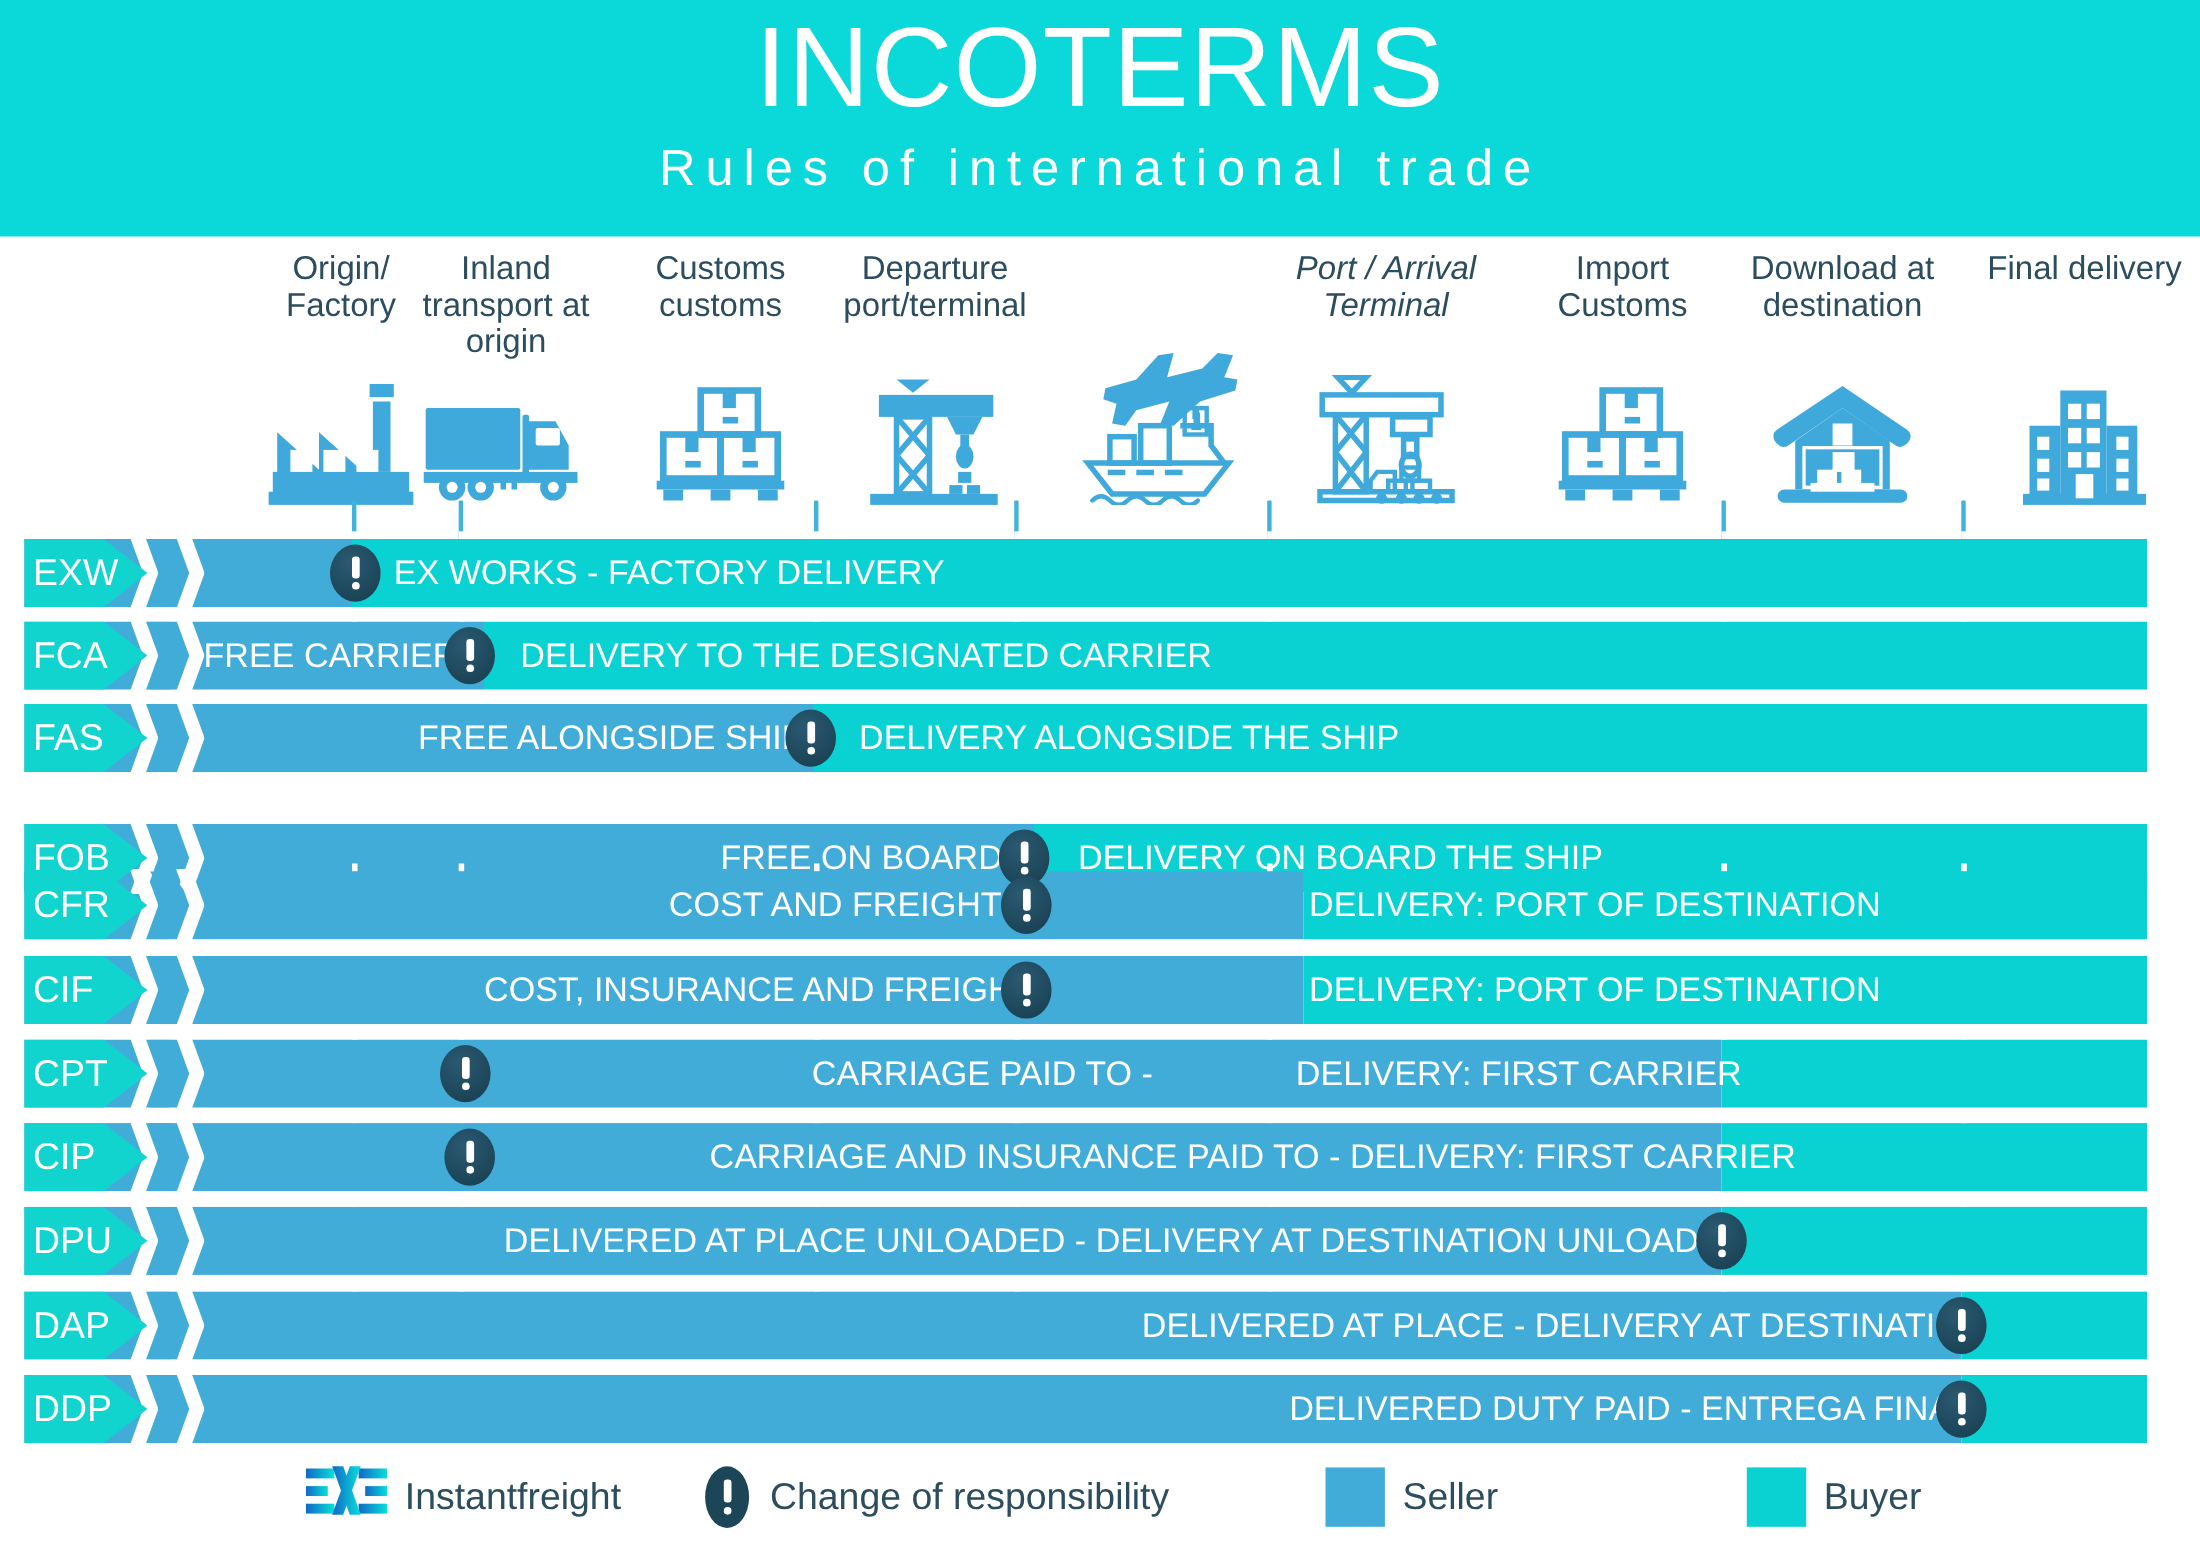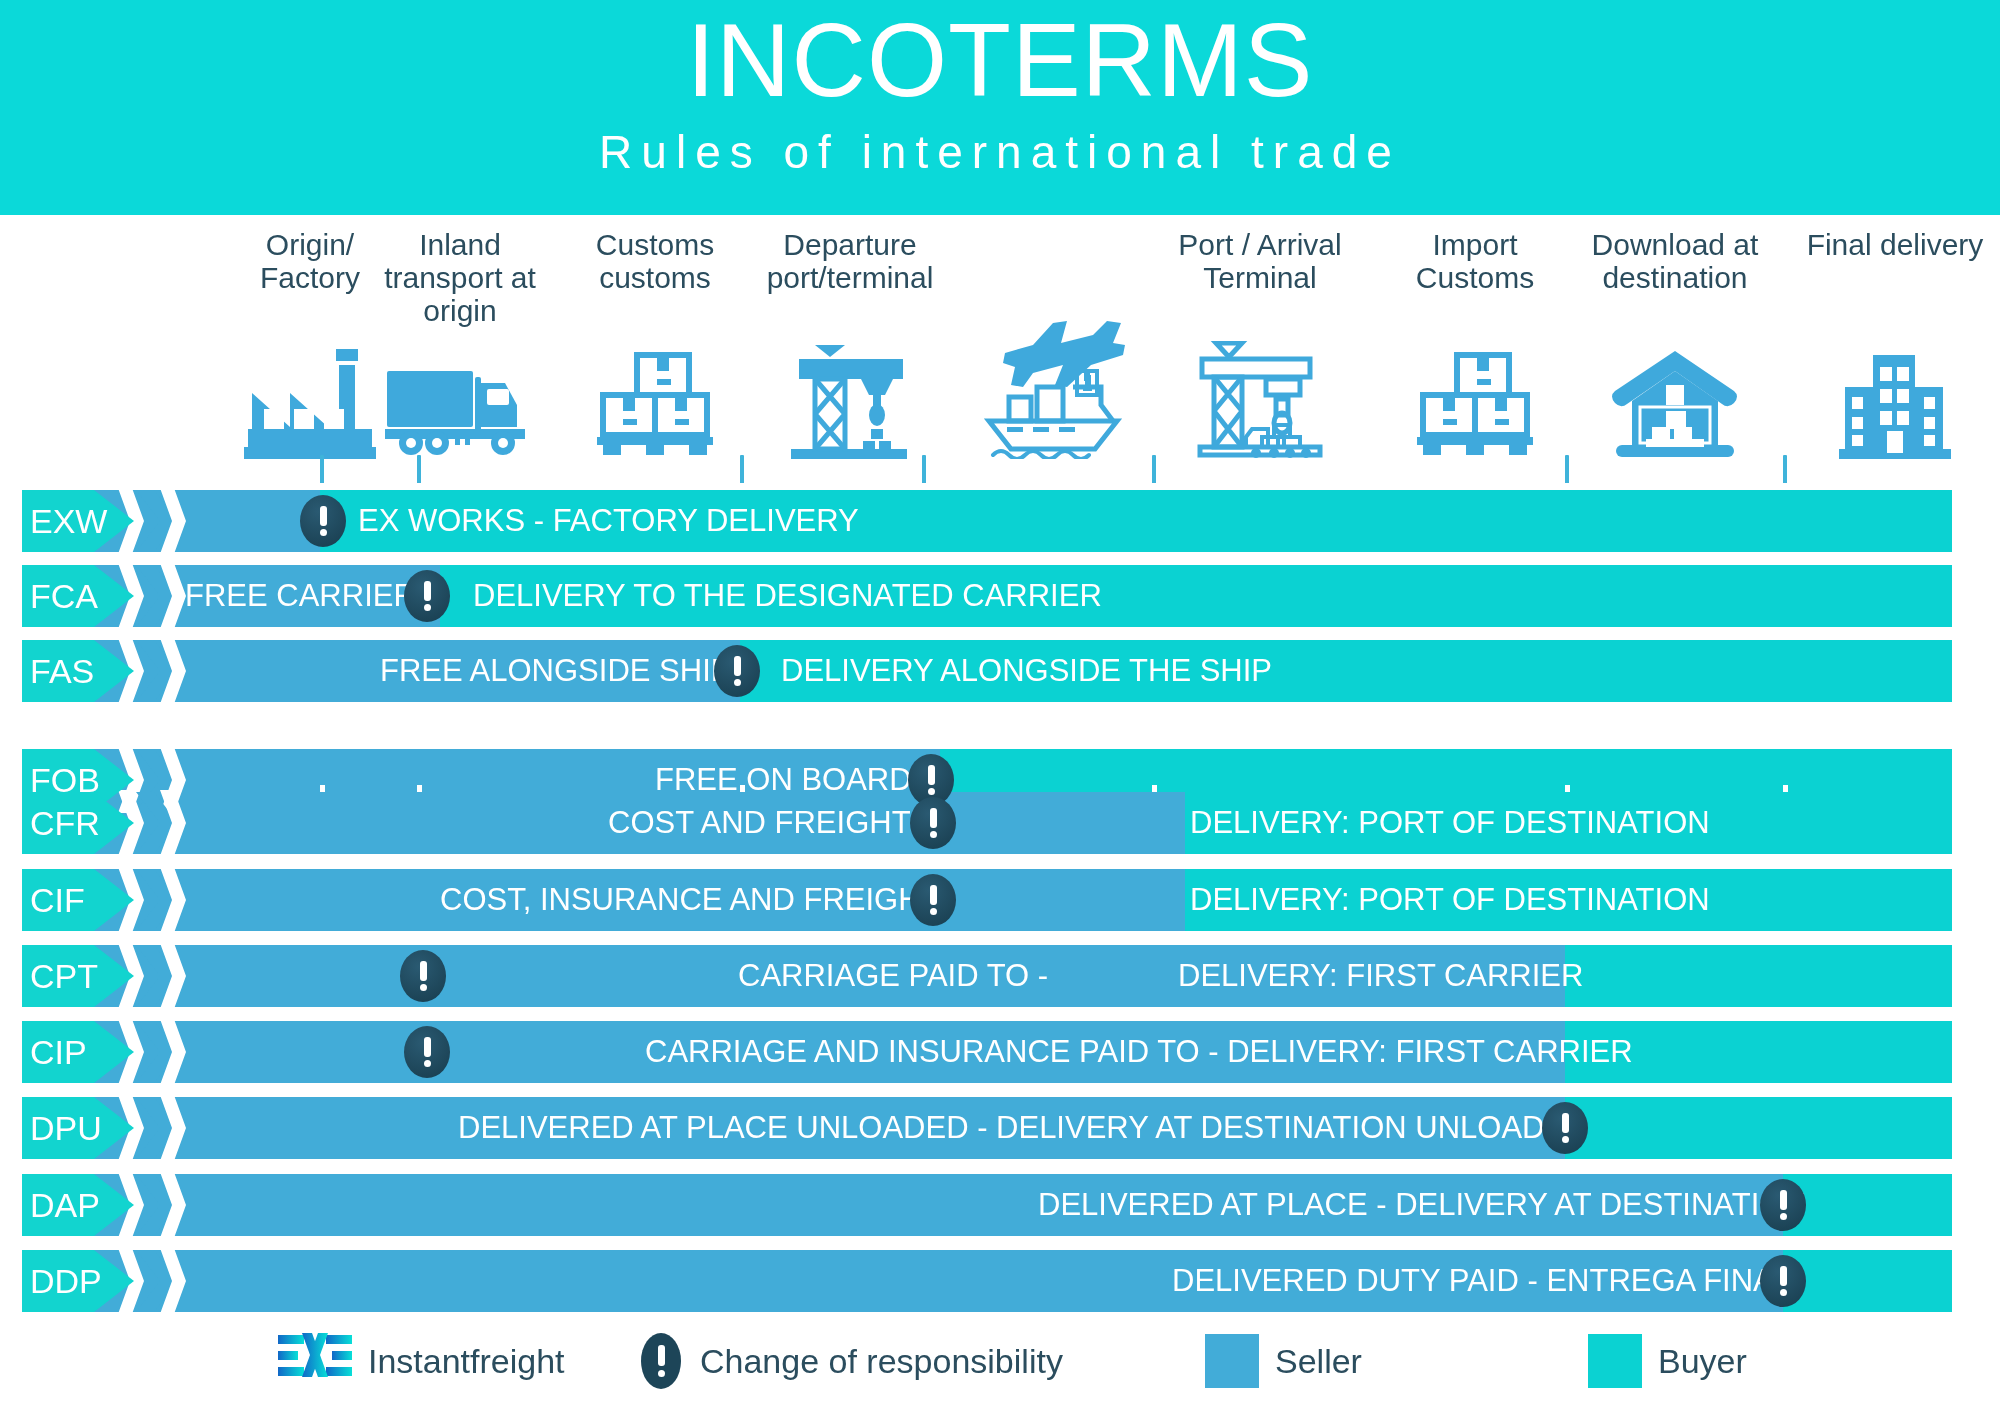--- a/index.html
+++ b/index.html
@@ -231,21 +231,21 @@
        <rect x="26" y="118" width="16" height="5"></rect>
               <rect x="52" y="118" width="16" height="5"></rect>
               <rect x="78" y="118" width="16" height="5"></rect>
      </g>
      <g fill="none" stroke="#3fa9dc" stroke-width="4" stroke-linecap="round">
        <path d="M12 146 q8 -8 16 0 q8 8 16 0 q8 -8 16 0 q8 8 16 0 q8 -8 16 0 q8 8 16 0"></path>
      </g>
           </svg>
         </div>
       </div>
-      <div class="col" style="left: 1145px; width: 230px;">
+      <div class="col" style="left: 1145px; width: 230px; font-style: italic;">
         <div class="col-label">Port / Arrival
 Terminal</div>
         <div class="col-icon" style="position: absolute; left: 0px; right: 0px; top: 105px; height: 120px;">
           <svg width="128" height="118" viewBox="0 0 128 118">
             <g fill="none" stroke="#3fa9dc" stroke-width="5">
      <rect x="6" y="18" width="108" height="18"></rect>
      <rect x="18" y="36" width="28" height="70"></rect>
      <path d="M18 36 L46 70 M46 36 L18 70 M18 70 L46 106 M46 70 L18 106"></path>
      <polygon points="20,2 46,2 33,16"></polygon>
      <rect x="70" y="38" width="34" height="16"></rect>
@@ -445,20 +445,21 @@
         <div class="vline" style="left: 922px; top: -7px; height: 7px;"></div>
         <div class="vline" style="left: 1152px; top: -7px; height: 7px;"></div>
         <div class="vline" style="left: 1565px; top: -7px; height: 7px;"></div>
         <div class="vline" style="left: 1783px; top: -7px; height: 7px;"></div>
         <div class="code-tag"></div>
         <div class="code-text">FOB</div>
         <div class="chev-white" style="left: 118px;"></div>
         <div class="chev-blue" style="left: 136px;"></div>
         <div class="chev-white" style="left: 160px;"></div>
         <div class="row-text" style="left: 655px;">FREE ON BOARD</div>
+        <div class="row-text" style="left: 980px;">DELIVERY ON BOARD THE SHIP</div>
         <div class="dot" style="left: 908px;">
           <span class="circle">
             <span class="bang"></span>
             <span class="pt"></span>
           </span>
         </div>
       </div>
       <div class="row" style="top: 302px;">
         <div class="bar">
           <div class="seg-seller" style="left: 0px; width: 1163px;"></div>

